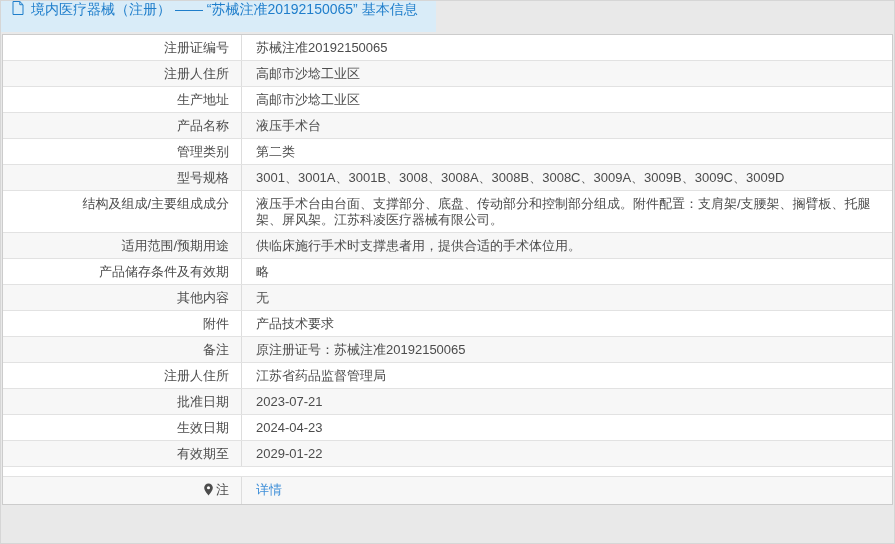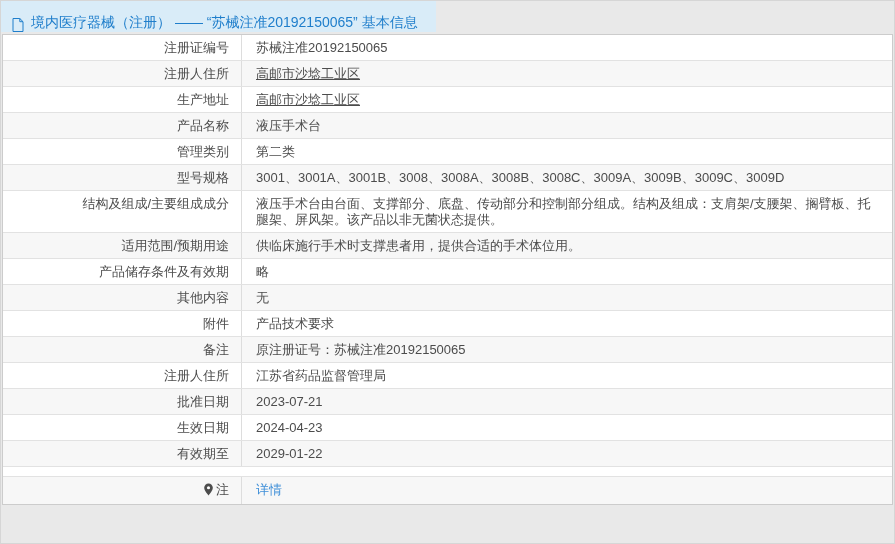--- a/index.html
+++ b/index.html
@@ -1,36 +1,36 @@
 <!DOCTYPE html>
 <html><head>
 <meta charset="utf-8">
 <style>
   html,body { margin:0; padding:0; background:#e9e9e9;
     font-family:"Liberation Sans","DejaVu Sans",sans-serif; }
   .screen { position:relative; width:895px; height:544px; background:#e9e9e9;
     overflow:hidden; box-sizing:border-box; border:1px solid #d6d6d6; }
   
   .header { height:31px; display:flex; align-items:stretch; }
-  .header-tab { background:#d9ecf8; display:flex; align-items:flex-end; gap:7px;
+  .header-tab { background:#d9ecf8; display:flex; align-items:flex-start; gap:7px;
     padding:0 18px 0 11px; }
   .header-title { color:#1f7ecb; font-size:14px; white-space:nowrap; }
   .doc-icon { display:inline-flex; align-items:center; }
   
   .info-table { margin:2px 1px 0 1px; background:#fff; border:1px solid #cccccc; }
   .row { display:flex; border-top:1px solid #e2e2e2; font-size:13px; color:#4c4c4c; }
   .row:first-child { border-top:none; }
   .row:nth-child(even) { background:#f7f7f7; }
   .cell-label { flex:0 0 239px; box-sizing:border-box; text-align:right;
     padding:4.5px 12px 4.5px 8px; border-right:1px solid #dddddd; line-height:16px; }
   .cell-label .pin-wrap { display:inline-block; vertical-align:-2px; margin-right:2px; }
   .cell-value { flex:1; box-sizing:border-box; padding:4.5px 14px; line-height:16px;
     word-break:break-all; }
   .cell-value a.details-link { color:#3f8fd8; text-decoration:none; cursor:pointer; }
-  .cell-value span.addr-link { color:#4c4c4c; text-decoration:underline; cursor:pointer; }
+  .cell-value span.addr-link { color:#4c4c4c; cursor:pointer; }
 </style>
 </head>
 <body>
 
 <div class="screen">
   <div class="header">
     <div class="header-tab">
       <span class="doc-icon">
         <svg width="12" height="14" viewBox="0 0 12 14">
           <path d="M1 0.5h6.8L11 3.7V13.5H1z" fill="none" stroke="#1f7ecb" stroke-width="1"></path>
@@ -61,21 +61,21 @@
       <div class="row">
         <div class="cell-label"><span>管理类别</span></div>
         <div class="cell-value"><span>第二类</span></div>
       </div>
       <div class="row">
         <div class="cell-label"><span>型号规格</span></div>
         <div class="cell-value"><span>3001、3001A、3001B、3008、3008A、3008B、3008C、3009A、3009B、3009C、3009D</span></div>
       </div>
       <div class="row">
         <div class="cell-label"><span>结构及组成/主要组成成分</span></div>
-        <div class="cell-value"><span>液压手术台由台面、支撑部分、底盘、传动部分和控制部分组成。结构及组成：支肩架/支腰架、搁臂板、托腿架、屏风架。该产品以非无菌状态提供。</span></div>
+        <div class="cell-value"><span>液压手术台由台面、支撑部分、底盘、传动部分和控制部分组成。附件配置：支肩架/支腰架、搁臂板、托腿架、屏风架。江苏科凌医疗器械有限公司。</span></div>
       </div>
       <div class="row">
         <div class="cell-label"><span>适用范围/预期用途</span></div>
         <div class="cell-value"><span>供临床施行手术时支撑患者用，提供合适的手术体位用。</span></div>
       </div>
       <div class="row">
         <div class="cell-label"><span>产品储存条件及有效期</span></div>
         <div class="cell-value"><span>略</span></div>
       </div>
       <div class="row">

